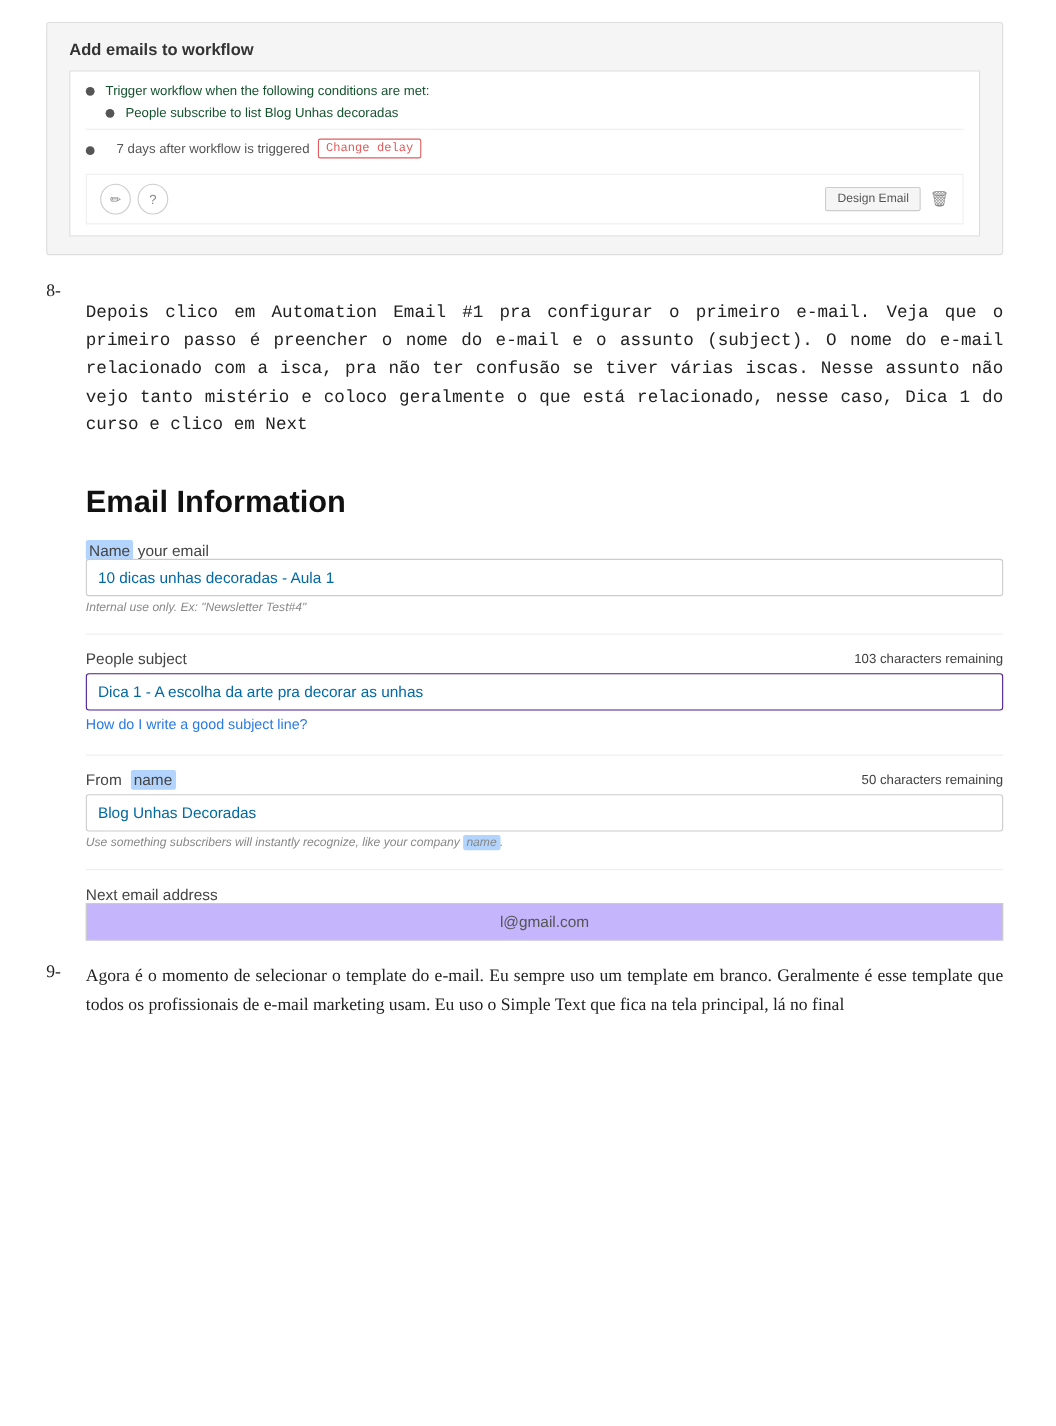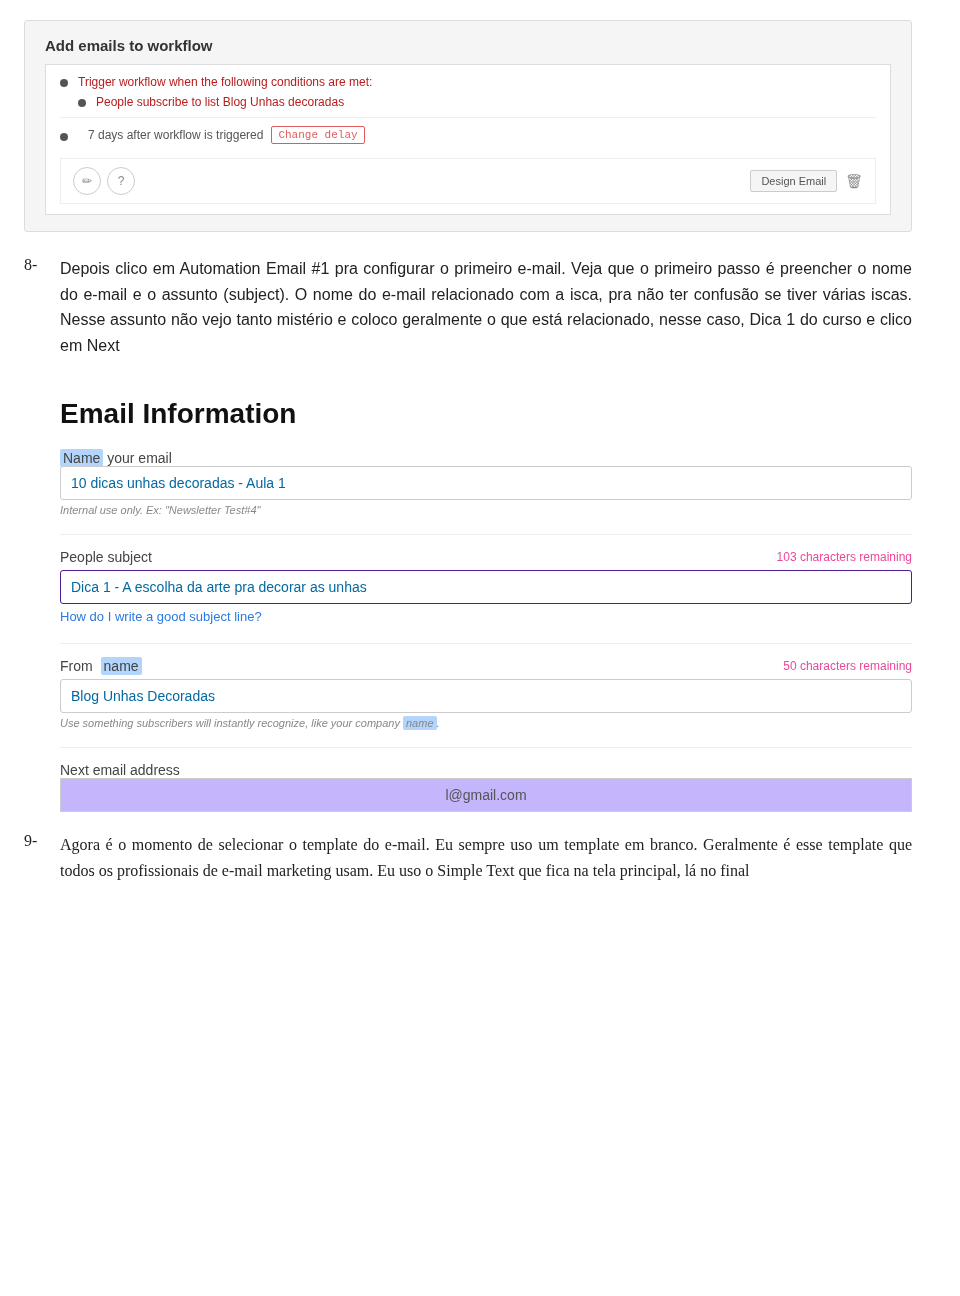--- a/index.html
+++ b/index.html
@@ -7,21 +7,21 @@
       font-family: Georgia, 'Times New Roman', serif;
       font-size: 16px;
       color: #222;
       background: #fff;
       width: 960px;
       min-height: 1296px;
       padding: 0;
     }
 
     .page-wrapper {
-      padding: 0 48px 40px 24px;
+      padding: 0 48px 40px 42px;
     }
 
     
     .screenshot-area {
       background: #f5f5f5;
       border: 1px solid #ddd;
       border-radius: 3px;
       padding: 16px 20px;
       margin-bottom: 24px;
       margin-top: 20px;
@@ -40,21 +40,21 @@
       border: 1px solid #ddd;
       padding: 10px 14px;
     }
 
     .bullet-item {
       display: flex;
       align-items: flex-start;
       margin-bottom: 6px;
       font-family: Arial, sans-serif;
       font-size: 12px;
-      color: #b91c1c;
+      color: #14532d;
     }
 
     .bullet-dot {
       width: 8px;
       height: 8px;
       background: #555;
       border-radius: 50%;
       margin-right: 10px;
       margin-top: 4px;
       flex-shrink: 0;
@@ -135,26 +135,27 @@
       margin-right: 8px;
     }
 
     .trash-icon {
       color: #888;
       font-size: 14px;
     }
 
     
     .body-text {
-      font-family: Liberation Sans, sans-serif;
+      font-family: Liberation Mono, monospace;
       font-size: 16px;
       line-height: 1.6;
       color: #222;
       text-align: justify;
       margin-bottom: 20px;
+      margin-top: 16px;
     }
 
     .list-item-wrapper {
       display: flex;
       margin-bottom: 16px;
     }
 
     .list-number {
       font-weight: normal;
       min-width: 36px;
@@ -197,21 +198,21 @@
 
     .form-label-highlight {
       background: #b3d4fc;
       padding: 1px 3px;
       border-radius: 2px;
     }
 
     .form-chars-remaining {
       font-family: Arial, sans-serif;
       font-size: 12px;
-      color: #ec4899;
+      color: #404040;
     }
 
     .form-input {
       width: 100%;
       border: 1px solid #ccc;
       border-radius: 3px;
       padding: 8px 10px;
       font-family: Arial, sans-serif;
       font-size: 14px;
       color: #0369a1;

